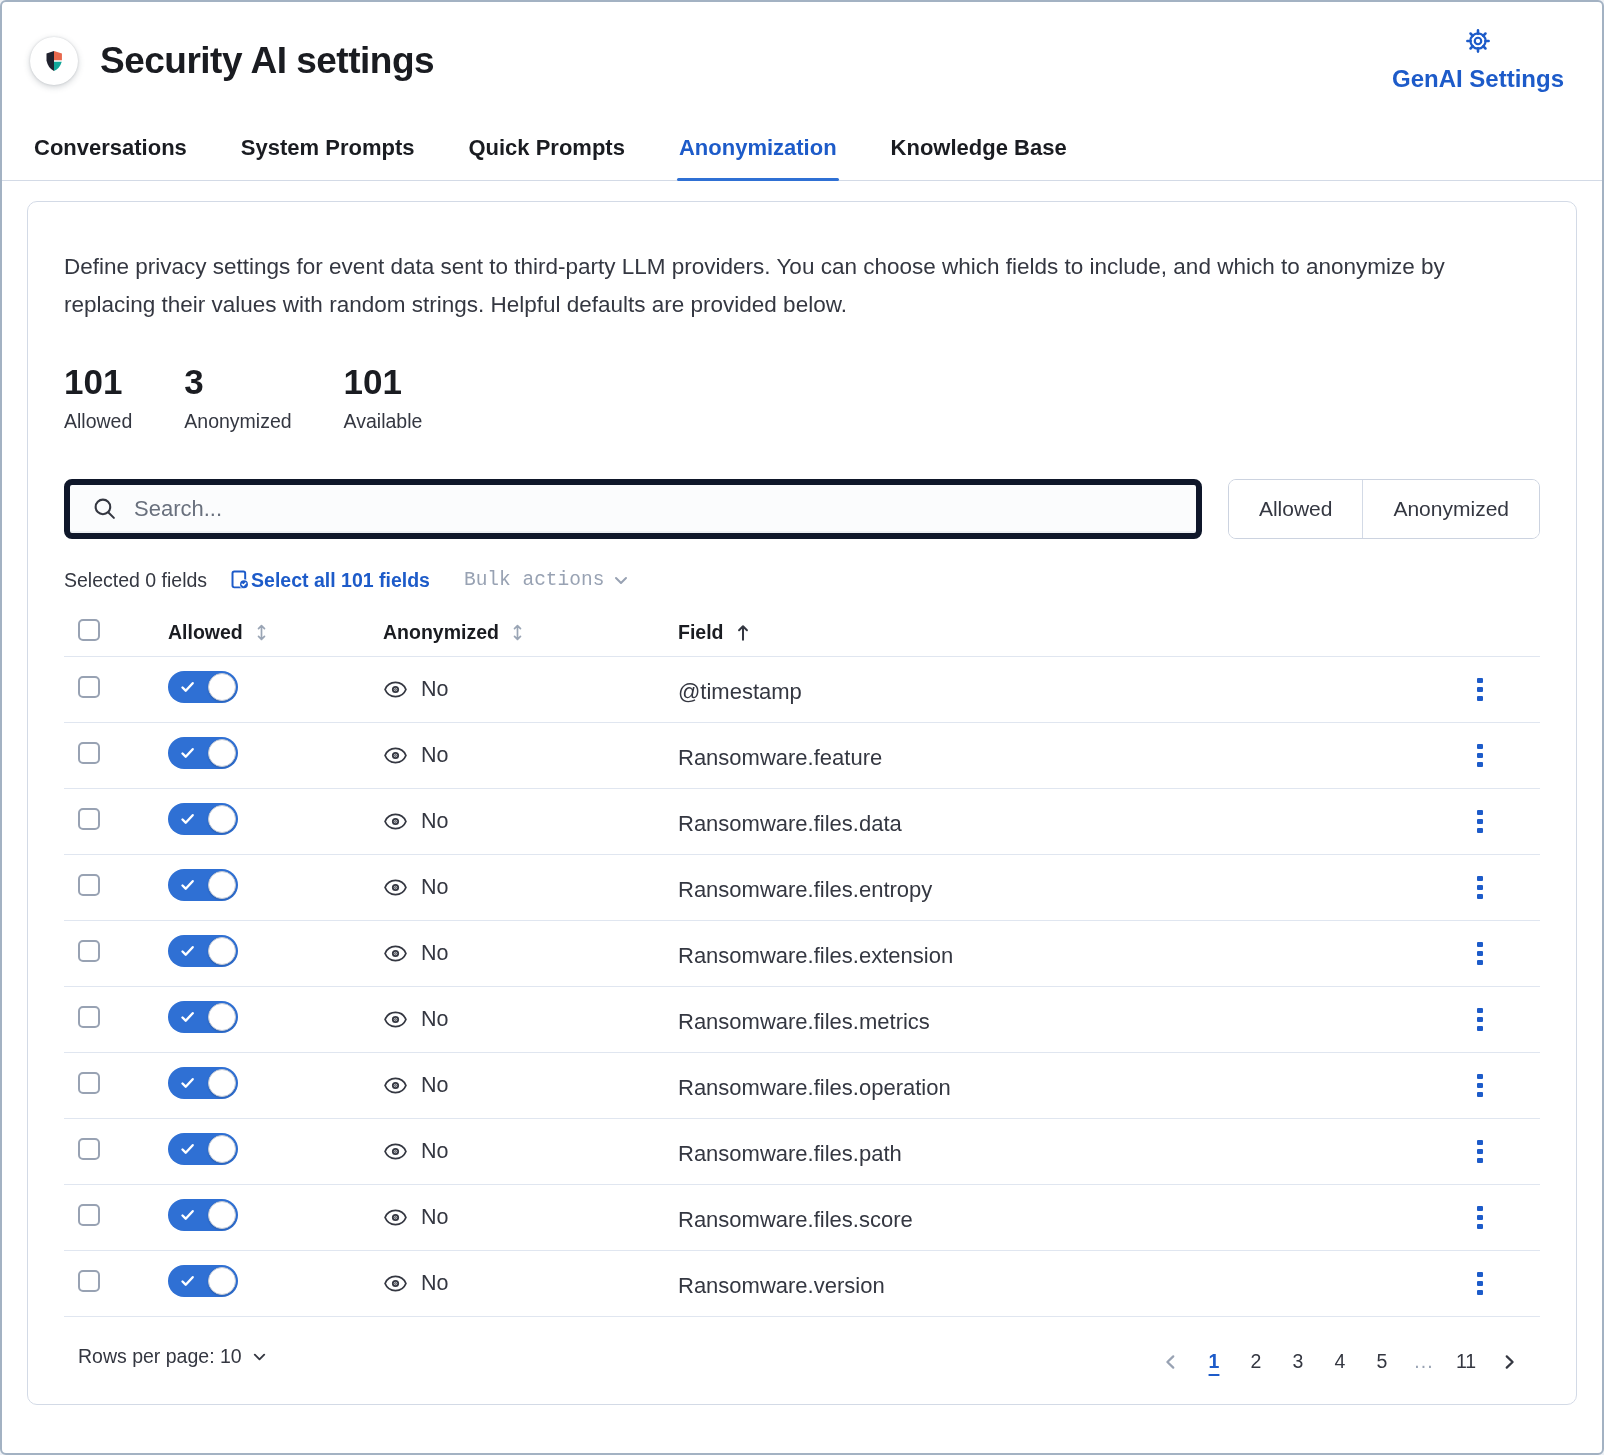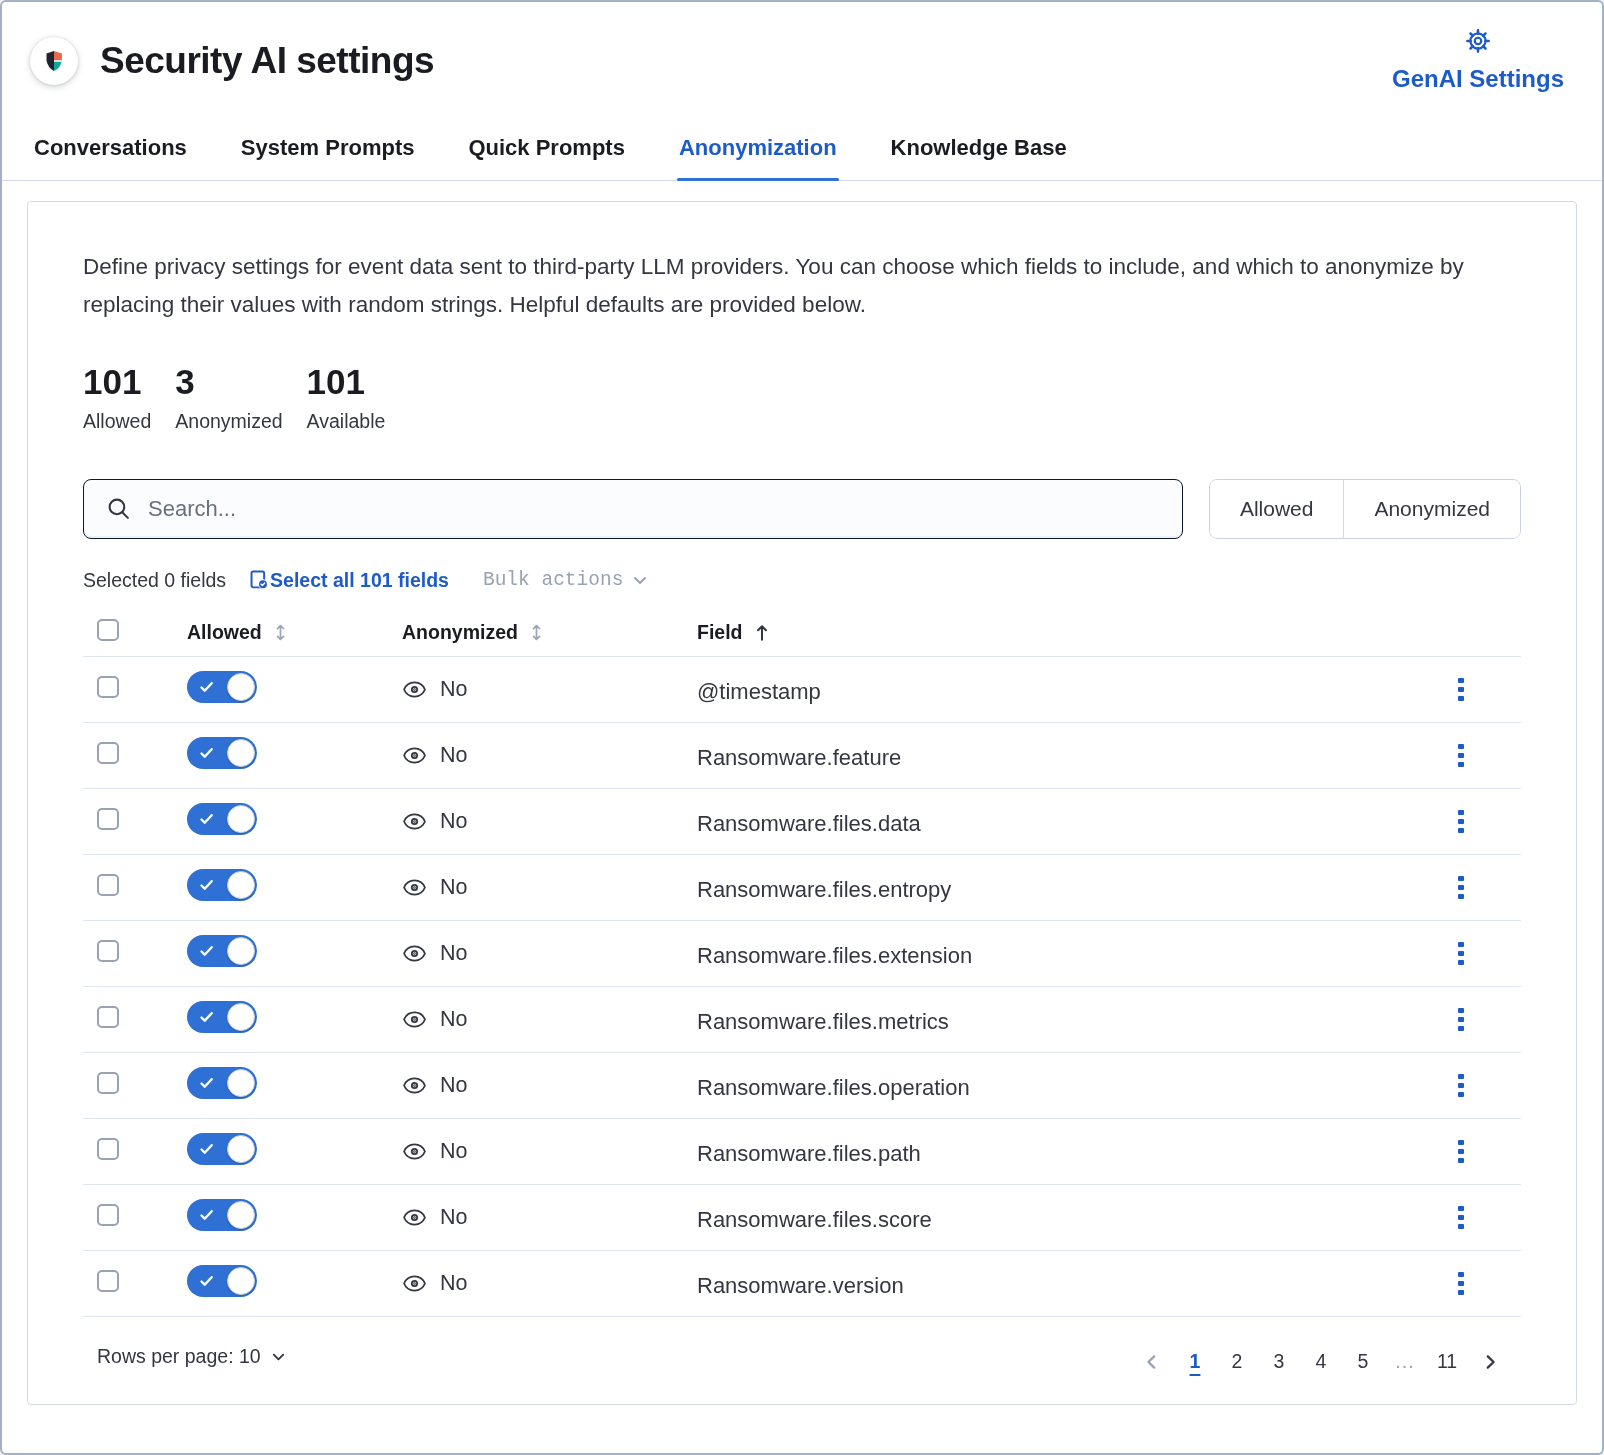--- a/index.html
+++ b/index.html
@@ -32,33 +32,33 @@
     background: none; border: none; padding: 12px 2px 19px; position: relative; cursor: pointer;
   }
   .tab.active { color: var(--link); }
   .tab.active::after {
     content: ""; position: absolute; left: 0; right: 0; bottom: -1px; height: 3px;
     background: var(--primary); border-radius: 2px;
   }
 
   
   .panel {
-    margin: 20px 25px 0; border: 1px solid var(--border); border-radius: 4px;
-    padding: 46px 55px 10px; background: #fff; height: 1204px;
+    margin: 20px 25px 0; border: 1px solid var(--border); border-radius: 10px;
+    padding: 46px 36px 10px; background: #fff; height: 1204px;
   }
   .description { font-size: 22.5px; line-height: 38px; color: #343741; max-width: 1400px; margin-bottom: 40px; }
 
-  .stats { display: flex; gap: 24px; margin-bottom: 46px; margin-top: 17px; }
+  .stats { display: flex; gap: 52px; margin-bottom: 46px; margin-top: 17px; }
   .stat-value { font-size: 35px; font-weight: 700; color: #1a1c21; line-height: 1.05; }
   .stat-label { font-size: 19.5px; color: #343741; margin-top: 9px; }
 
   
   .controls { display: flex; gap: 26px; align-items: stretch; margin-bottom: 30px; }
   .search-box {
-    flex: 1; height: 60px; border: 1px solid #0f172a; border-radius: 8px; background: #fbfcfd;
+    flex: 1; height: 60px; border: 6px solid #0f172a; border-radius: 8px; background: #fbfcfd;
     display: flex; align-items: center; padding: 0 22px; gap: 17px;
     box-shadow: inset 0 -2px 0 rgba(152,162,179,.12);
     justify-content: center;
   }
   .search-box input {
     flex: 1; border: none; outline: none; background: transparent;
     font-family: inherit; font-size: 22px; color: #343741;
   }
   .search-box input::placeholder { color: #69707d; }
   .filter-group {

